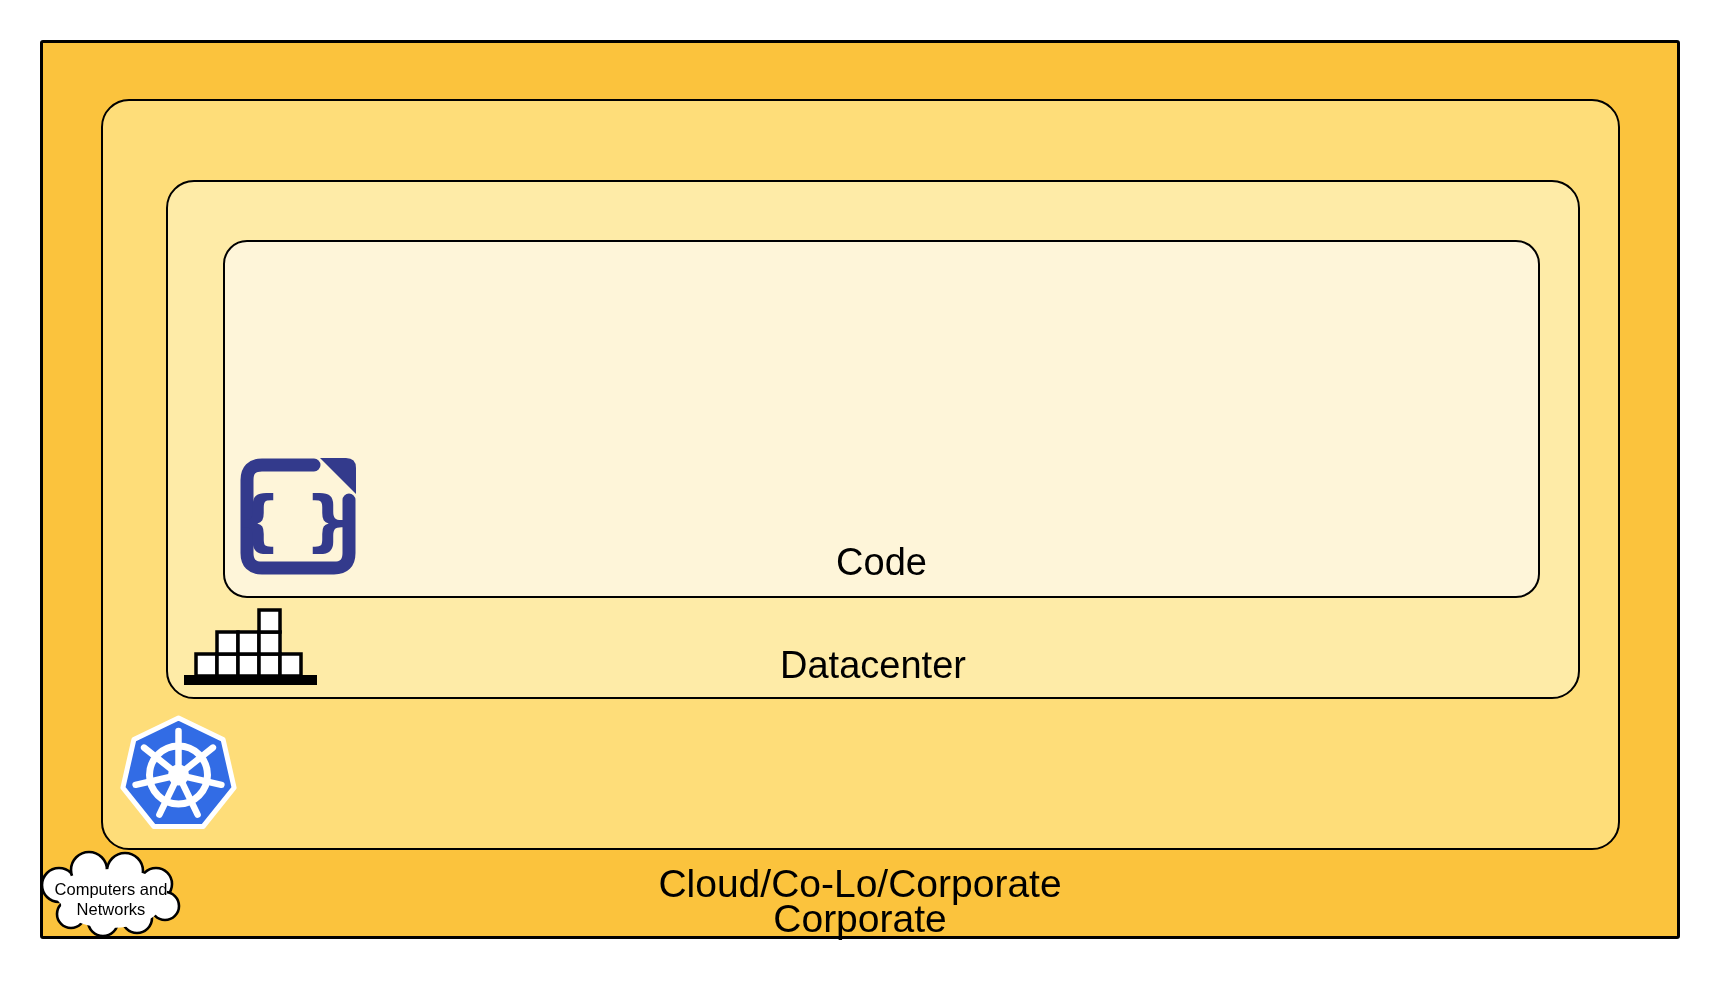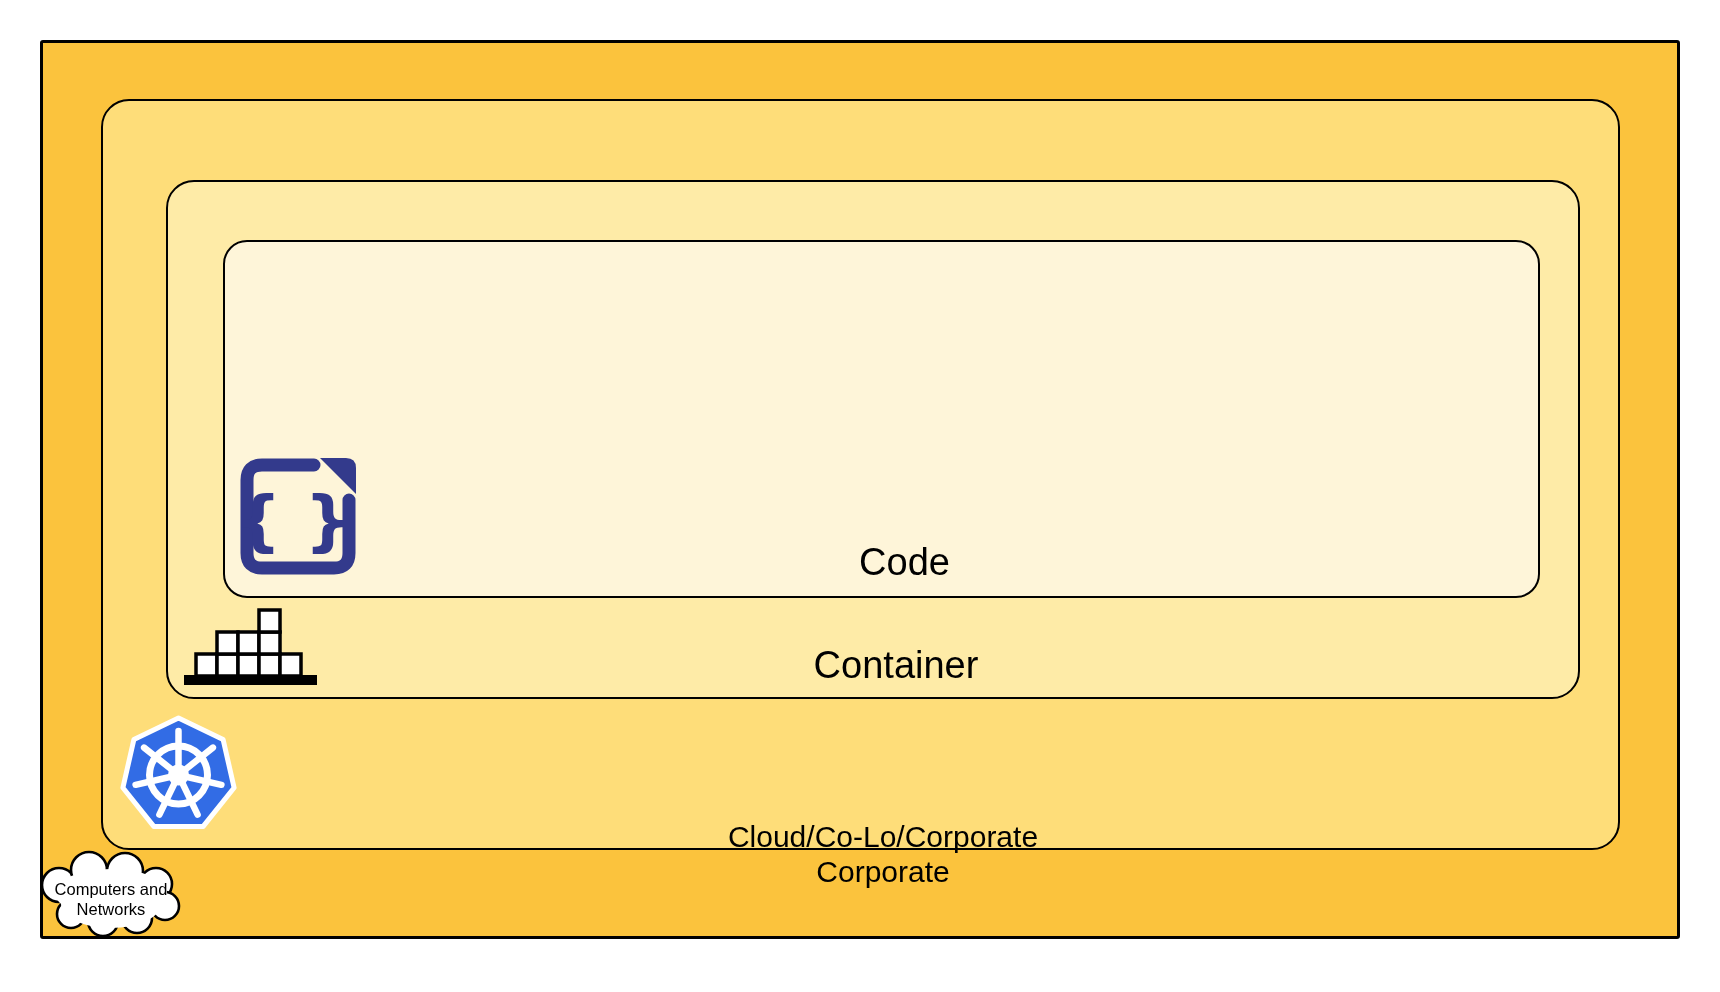--- a/index.html
+++ b/index.html
@@ -46,28 +46,27 @@
     z-index: 4;
   }
   .layer-label {
     position: absolute;
     text-align: center;
     color: #000000;
     font-size: 38px;
     line-height: 40px;
     z-index: 10;
     white-space: nowrap;
-    padding-left: 23px;
   }
   .label-code      { left: 223px; width: 1317px; top: 542px; }
   .label-container { left: 166px; width: 1414px; top: 645px; }
   .label-cluster   { left: 101px; width: 1519px; top: 797px; }
   .label-datacenter {
-    left: 40px; width: 1640px; top: 819px;
-    font-size: 30px; line-height: 35px;
+    left: 40px; width: 1640px; top: 866px;
+    font-size: 39px; line-height: 35px;
     white-space: normal;
   }
   .icon {
     position: absolute;
     z-index: 12;
   }
   .icon-code      { left: 236px; top: 455px; width: 124px; height: 124px; }
   .icon-container { left: 184px; top: 608px; width: 133px; height: 78px; }
   .icon-k8s       { left: 119px; top: 712px; width: 119px; height: 128px; }
   .icon-cloud     { left: 37px;  top: 849px; width: 147px; height: 90px;  }
@@ -76,21 +75,21 @@
 <body>
 
 <div class="canvas">
 
   <div class="layer-box box-datacenter"></div>
   <div class="layer-box box-cluster"></div>
   <div class="layer-box box-container"></div>
   <div class="layer-box box-code"></div>
 
   <div class="layer-label label-code">Code</div>
-  <div class="layer-label label-container">Container</div>
+  <div class="layer-label label-container">Datacenter</div>
   <div class="layer-label label-datacenter">
     <div>Cloud/Co-Lo/Corporate</div>
     <div>Corporate</div>
   </div>
 
   <svg class="icon icon-code" viewBox="0 0 124 124">
     <path d="M78 10 H26 Q11 10 11 25 V98 Q11 113 26 113 H98 Q113 113 113 98 V45" fill="none" stroke="#333A8C" stroke-width="13" stroke-linecap="round" stroke-linejoin="round"></path>
     <path d="M84 3 L110 3 Q120 3 120 13 L120 39 Z" fill="#333A8C"></path>
     <text x="57" y="88" text-anchor="middle" font-family="'DejaVu Sans', sans-serif" font-weight="bold" font-size="66" fill="#333A8C">{ }</text>
   </svg>

